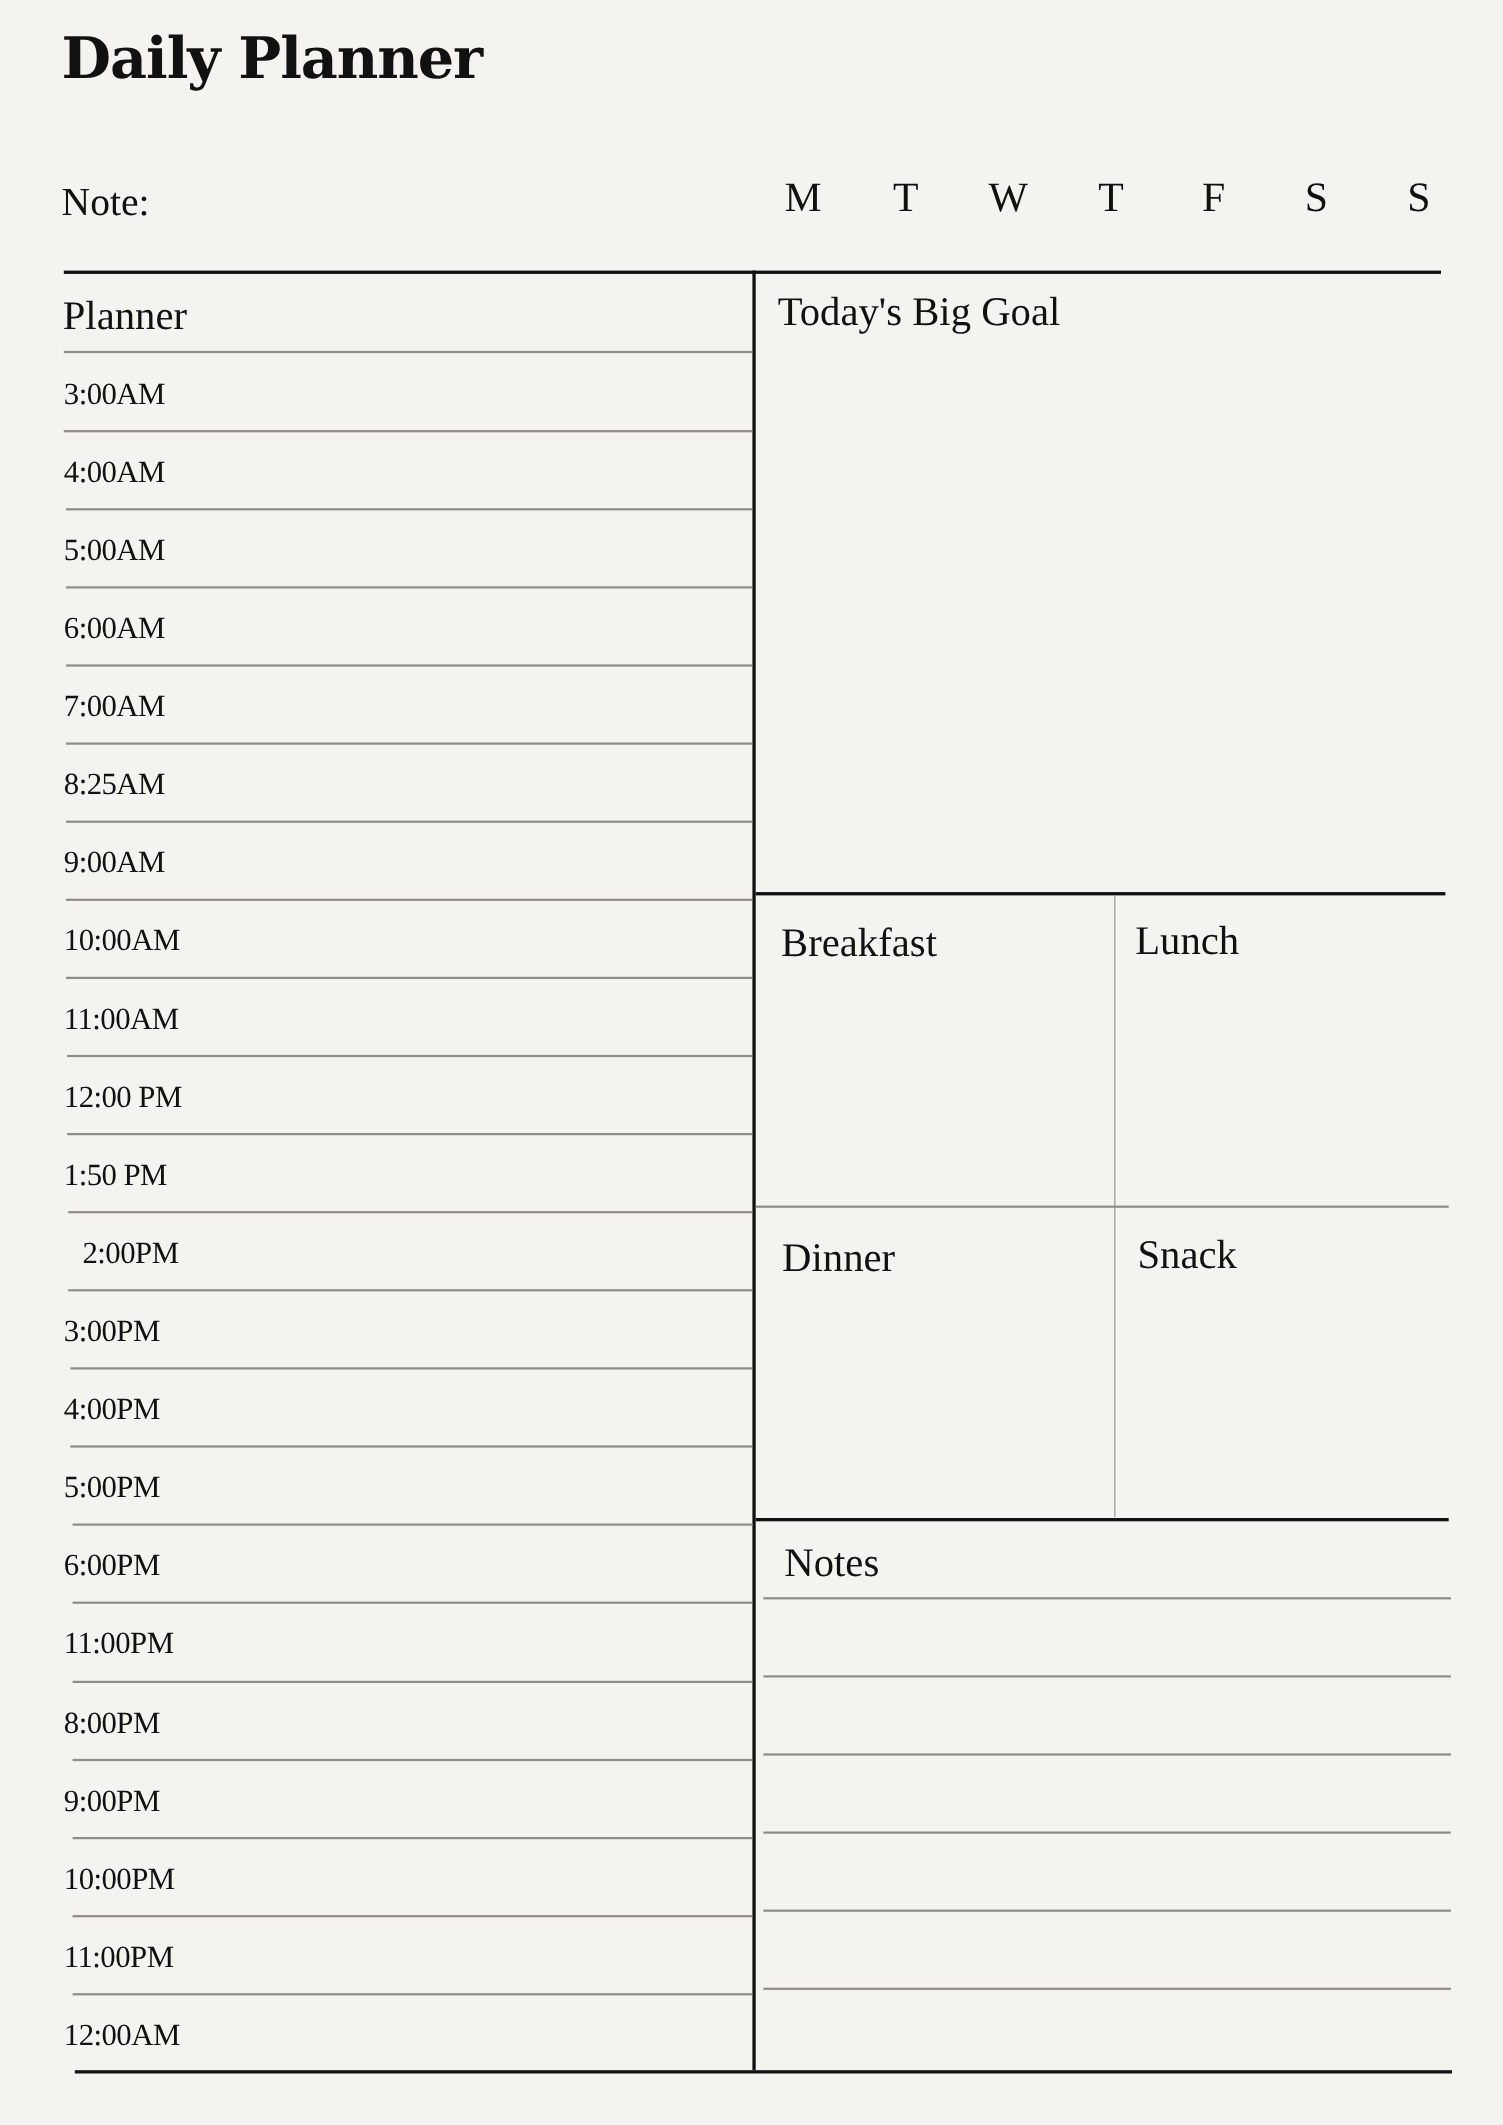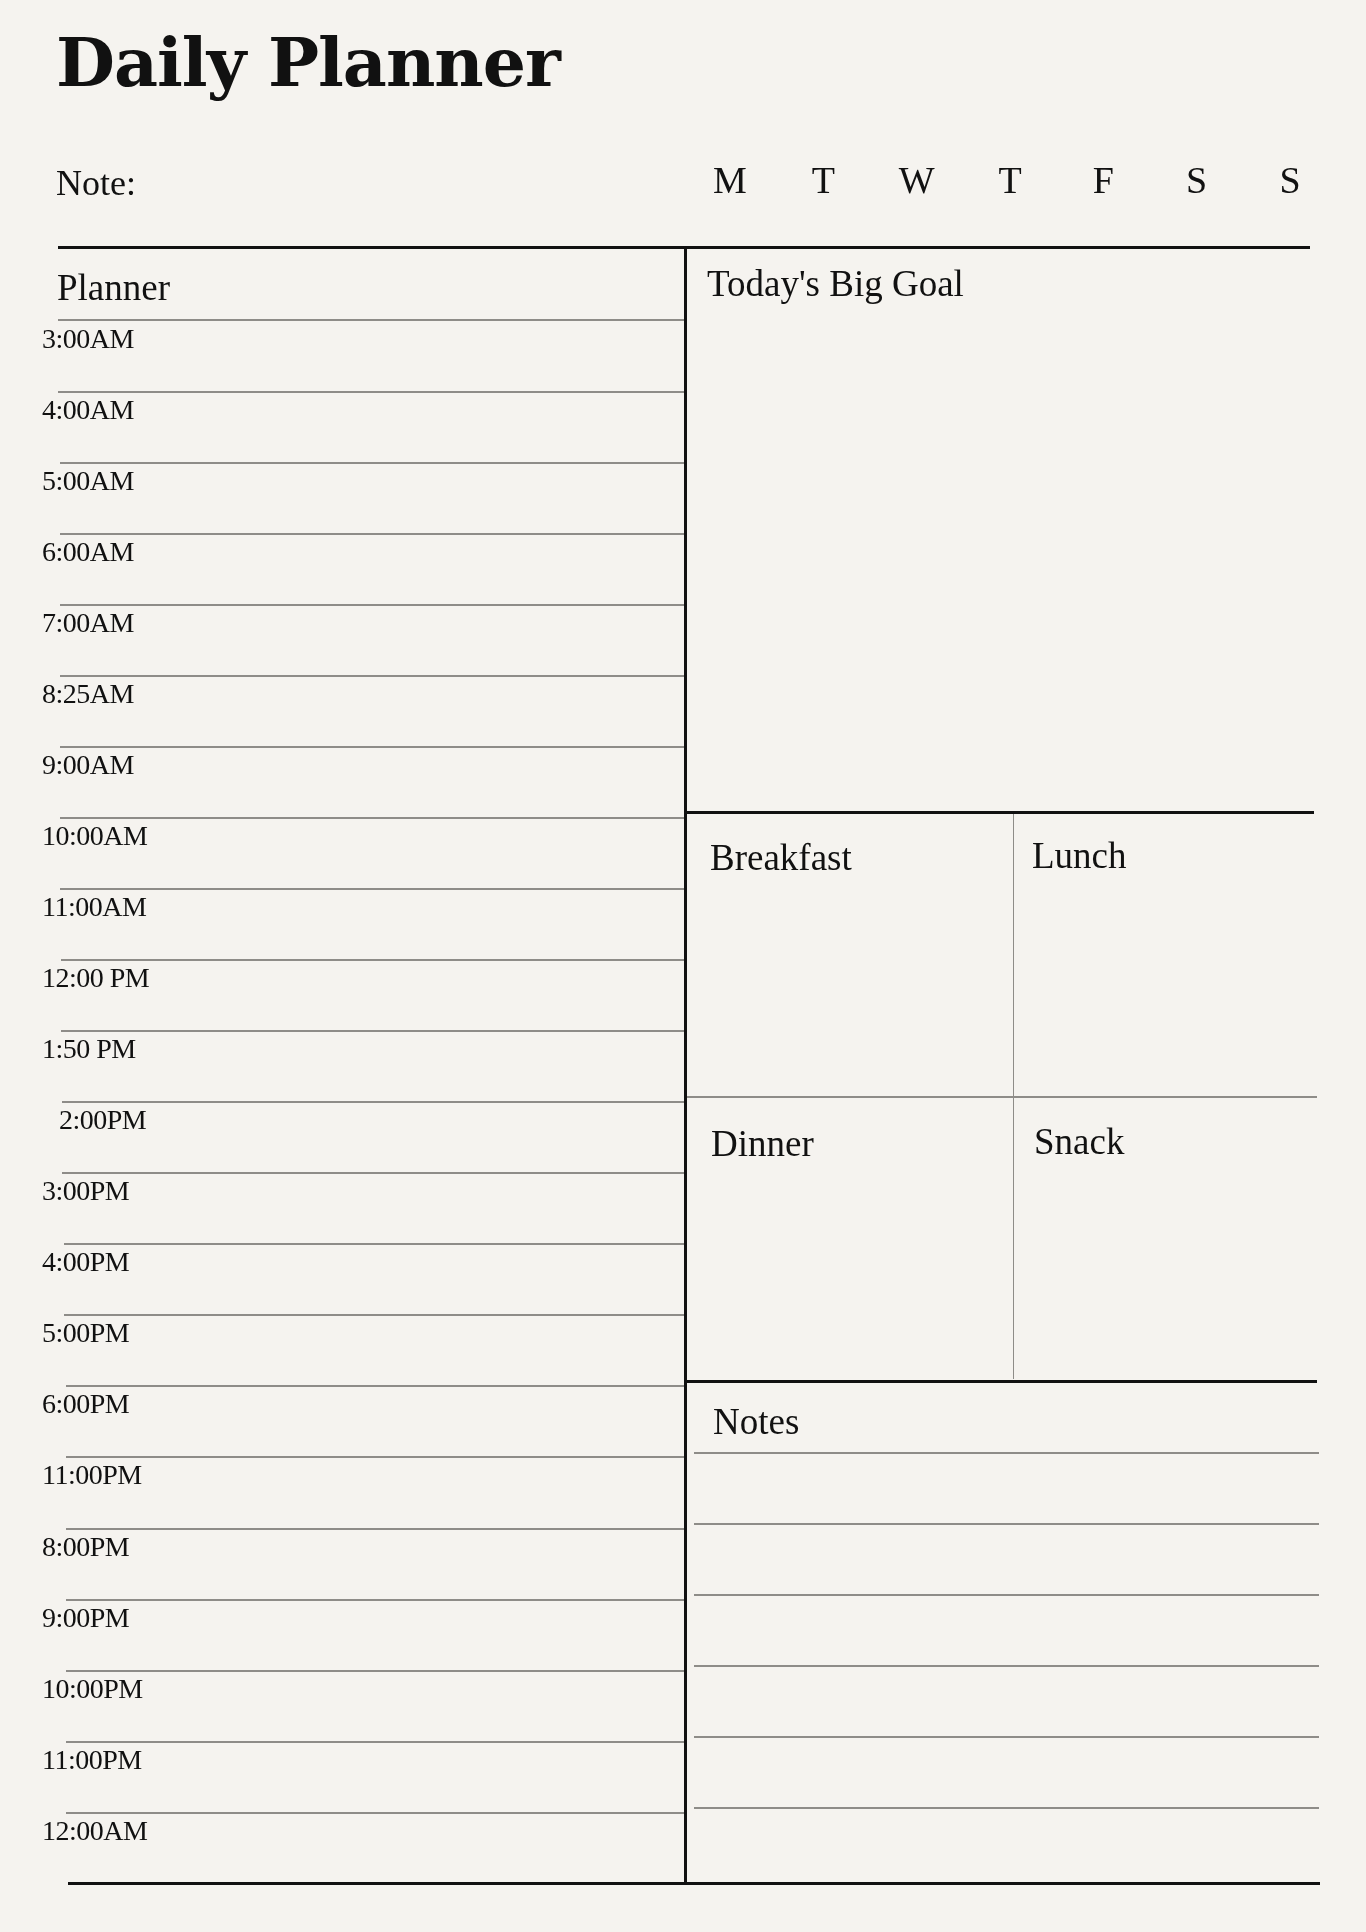--- a/index.html
+++ b/index.html
@@ -9,21 +9,21 @@
       background: #f5f3ef;
       color: #111;
       font-family: "DejaVu Serif", "Liberation Serif", serif;
       position: relative;
       overflow: hidden;
     }
     .title {
       position: absolute;
       left: 56px;
       top: 28px;
-      font-size: 68px;
+      font-size: 52px;
       font-weight: bold;
       letter-spacing: -1px;
       font-family: "DejaVu Serif", serif;
       line-height: 1;
     }
     .note-label {
       position: absolute;
       left: 56px;
       top: 162px;
       font-size: 36px;
@@ -62,27 +62,27 @@
     }
     .schedule-title {
       position: absolute;
       left: 57px;
       top: 266px;
       font-size: 37px;
       font-family: "Liberation Serif", serif;
     }
     .time-slot {
       position: absolute;
-      left: 42px;
+      left: 58px;
       width: 630px;
       height: 71px;
       font-family: "Liberation Serif", serif;
       font-size: 28px;
       display: flex;
-      align-items: flex-start;
+      align-items: center;
       letter-spacing: -0.5px;
     }
     .section-title {
       position: absolute;
       font-size: 37px;
       font-family: "Liberation Serif", serif;
     }
     .box {
       position: absolute;
     }

